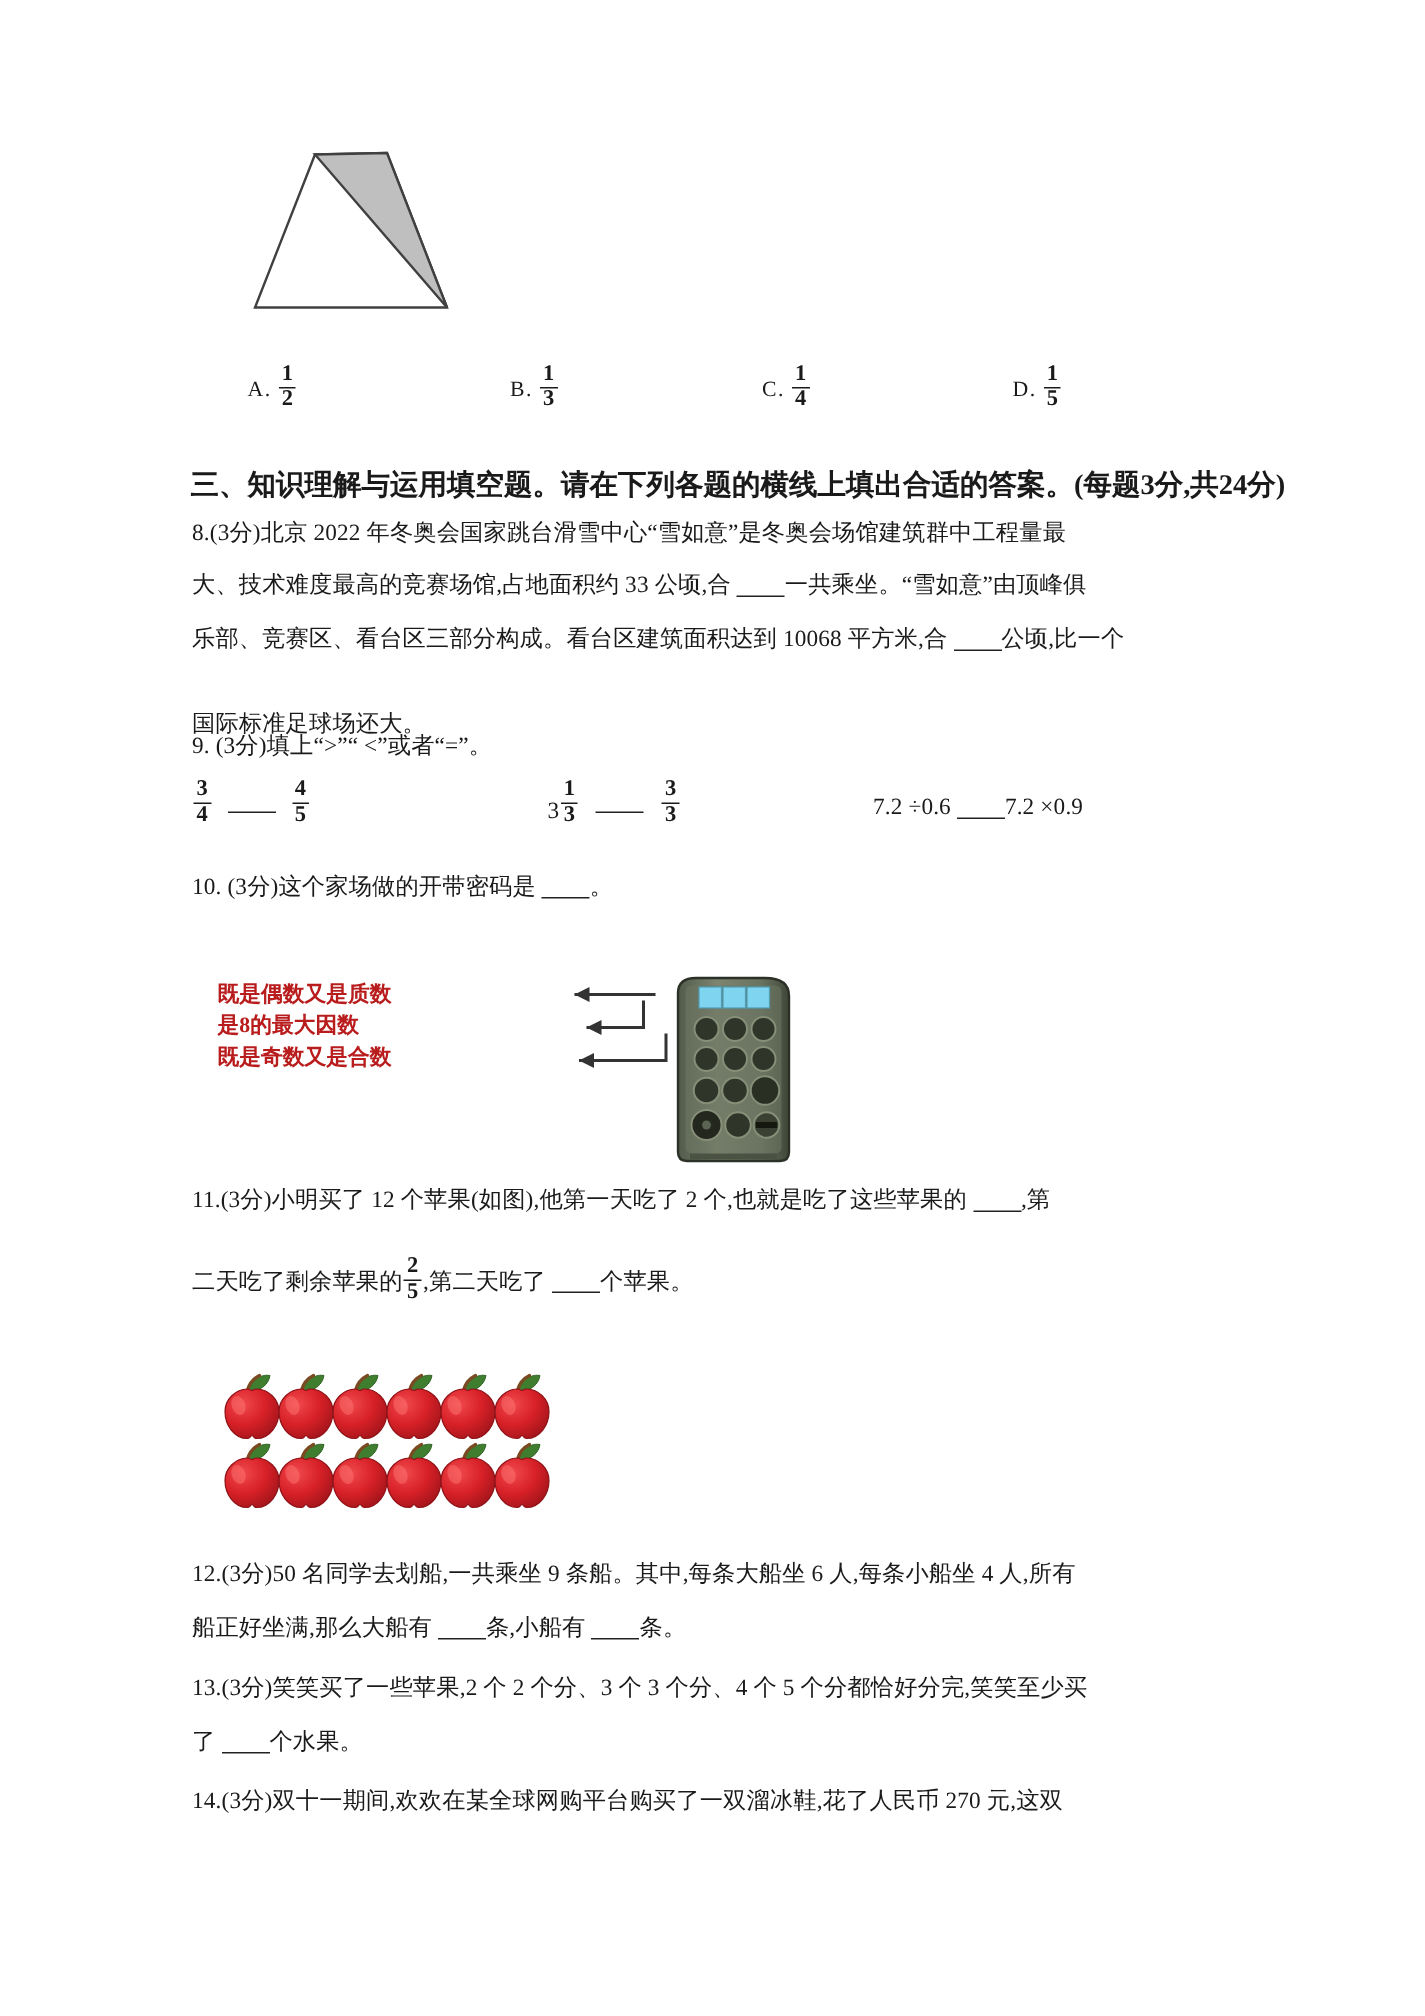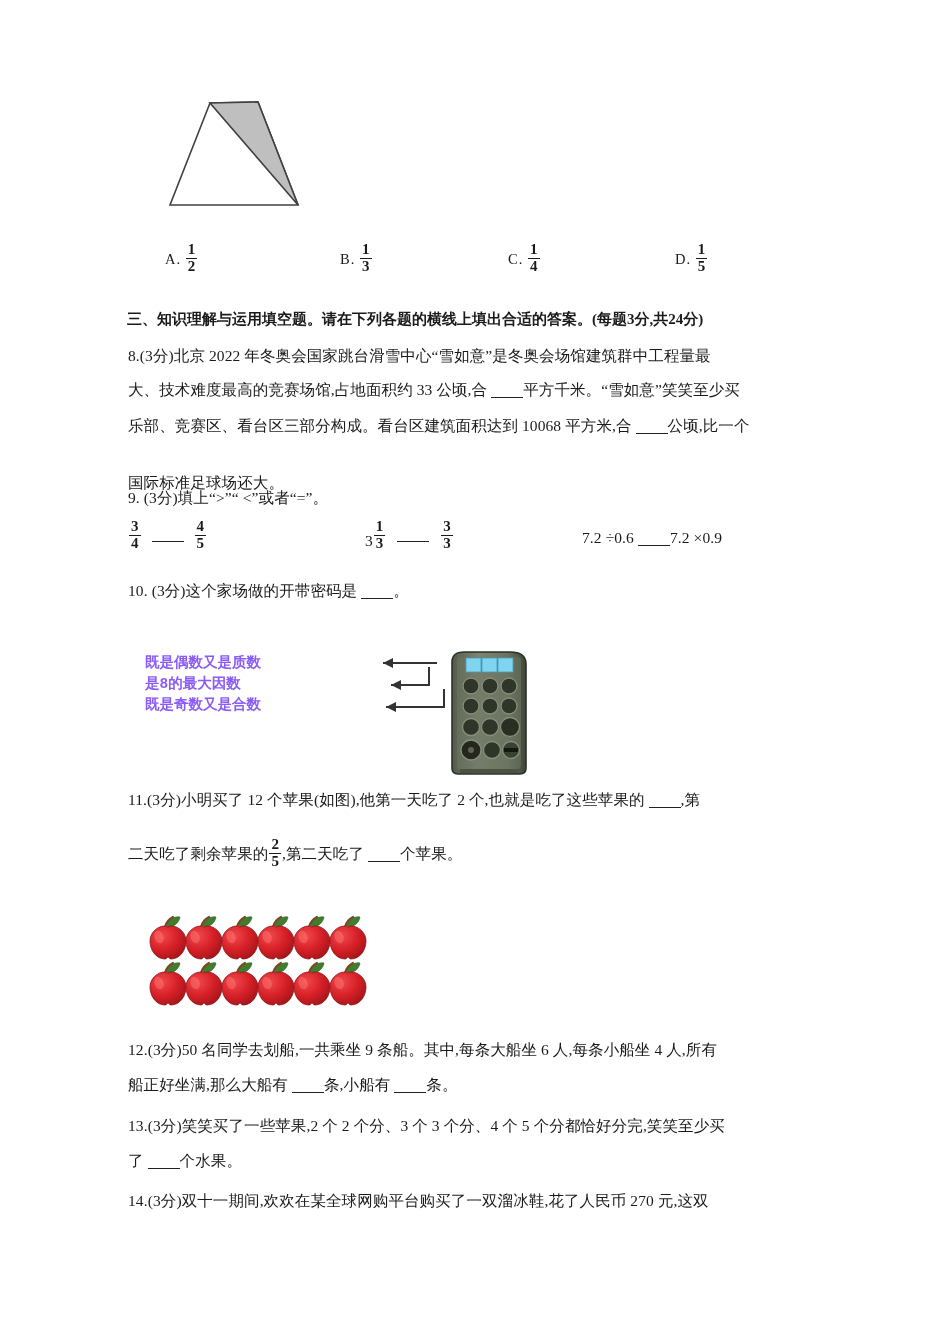--- a/index.html
+++ b/index.html
@@ -34,21 +34,21 @@
     font-size: 15.5px;
     line-height: 1.0;
     letter-spacing: 0.1px;
     white-space: nowrap;
   }
   .blk {
     position: absolute;
   }
   .sect-head {
     font-weight: bold;
-    font-size: 15px;
+    font-size: 19px;
     white-space: nowrap;
   }
 
   
   .blank {
     display: inline-block;
     border-bottom: 1.3px solid #222;
     height: 0.95em;
     vertical-align: -0.18em;
   }
@@ -118,24 +118,24 @@
     position: absolute;
     left: 10px;
     top: 645px;
     width: 400px;
     height: 135px;
   }
   .kp-labels {
     position: absolute;
     left: 8px;
     top: 8px;
-    font-family: Liberation Mono, monospace;
+    font-family: Liberation Serif, serif;
     font-weight: bold;
     font-size: 14.5px;
-    color: #8b5cf6;
+    color: #b91c1c;
     line-height: 21px;
     white-space: nowrap;
   }
   .kp-device {
     position: absolute;
     left: 305px;
     top: 3px;
     width: 86px;
     height: 122px;
   }
@@ -198,21 +198,21 @@
         </span>
       </div>
     </div>
 
     <div class="blk sect-head" style="left:0px; top:310px;">三、知识理解与运用填空题。请在下列各题的横线上填出合适的答案。(每题3分,共24分)</div>
 
     <div class="blk qline" style="left:1px; top:348px;text-align:center;">8.(3分)北京 2022 年冬奥会国家跳台滑雪中心“雪如意”是冬奥会场馆建筑群中工程量最</div>
 
     <div class="blk qline" style="left:1px; top:382px;">
       <span>大、技术难度最高的竞赛场馆,占地面积约 33 公顷,合</span>
-      <span class="blank b-md"></span><span>平方千米。“雪如意”笑笑至少买</span>
+      <span class="blank b-md"></span><span>一共乘坐。“雪如意”由顶峰俱</span>
     </div>
 
     <div class="blk qline" style="left:1px; top:418px;">
       <span>乐部、竞赛区、看台区三部分构成。看台区建筑面积达到 10068 平方米,合</span>
       <span class="blank b-md"></span><span>公顷,比一个</span>
     </div>
 
     <div class="blk qline" style="left:1px; top:475px;">国际标准足球场还大。</div>
 
     <div class="blk qline" style="left:1px; top:490px;">9. (3分)填上“&gt;”“ &lt;”或者“=”。</div>

